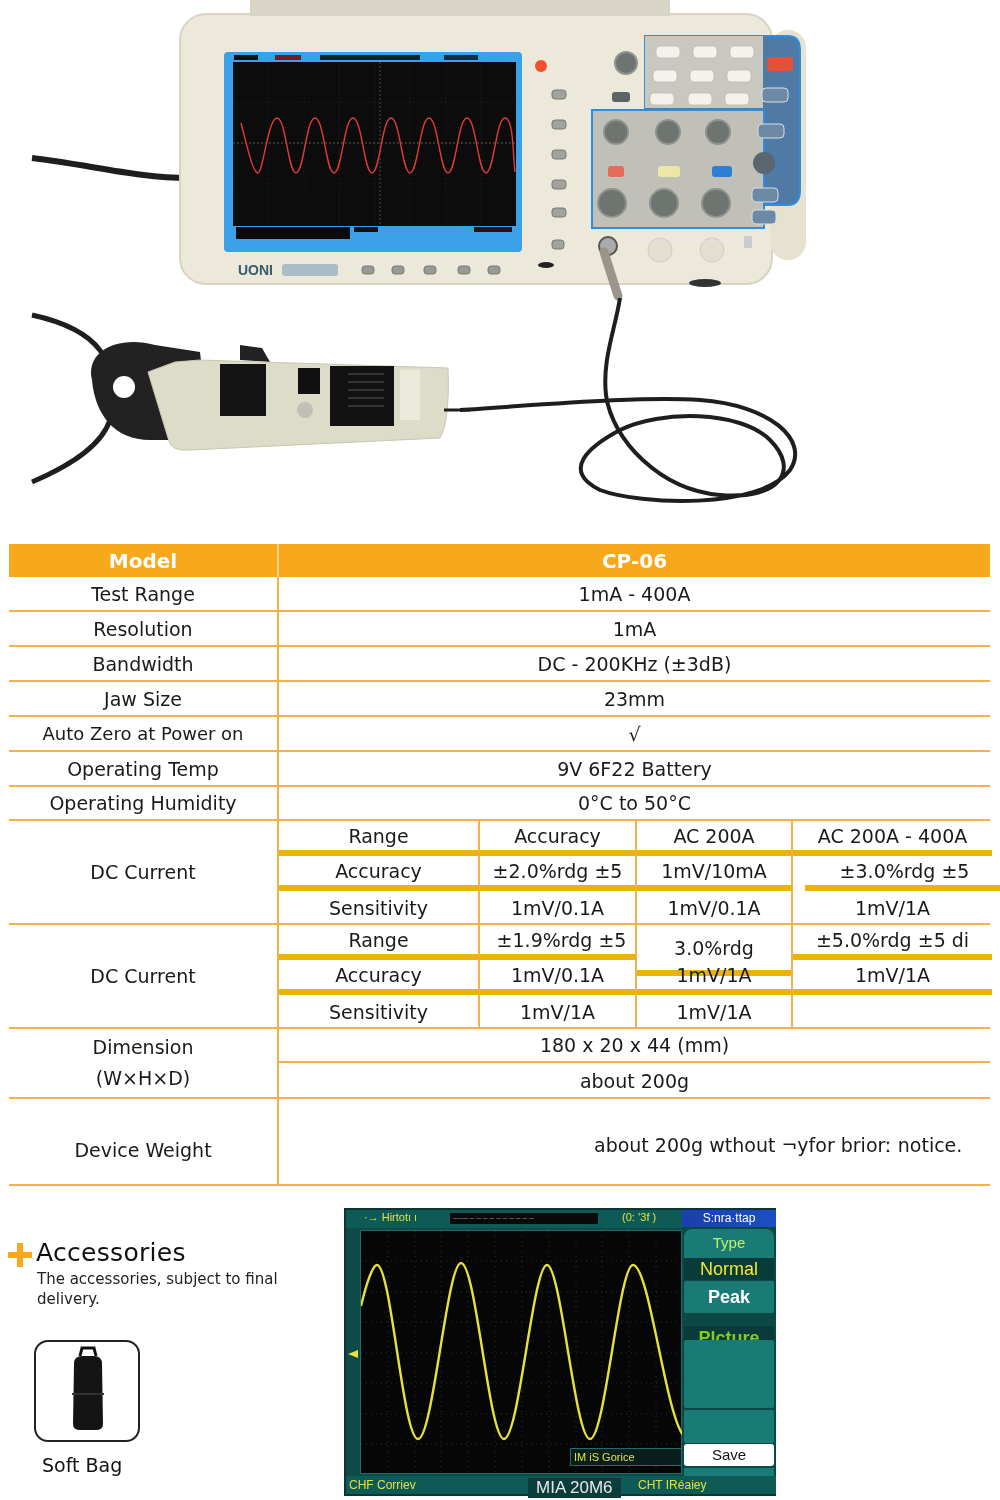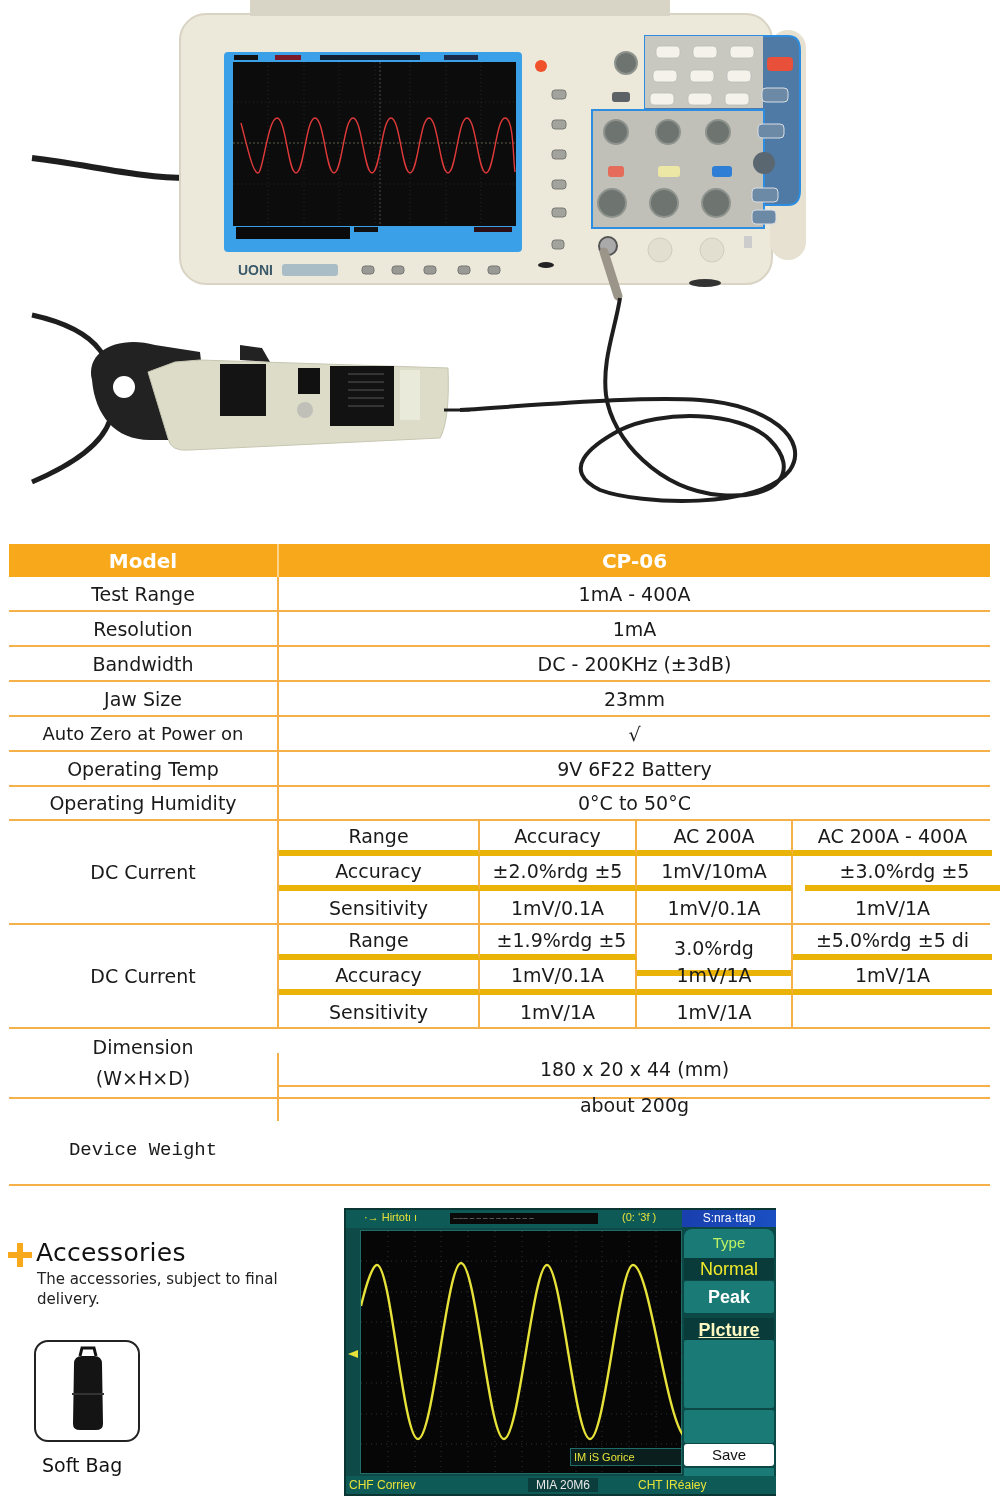--- a/index.html
+++ b/index.html
@@ -23,21 +23,21 @@
   .hdr .lbl, .hdr .val { color: #ffffff; font-weight: bold; font-size: 20px; }
   .hdr .val { border-left: 2px solid #fbd28a; }
 
   .sub { position: absolute; left: 268px; top: 0; right: 0; height: 100%; border-left: 2px solid #f5b04a; }
   .sub .cell { position: absolute; display: flex; align-items: center; justify-content: center;
                font-size: 19px; color: #1a1a1a;
                border-right: 2px solid #f5b04a; border-bottom: 6px solid #eab308; }
   .sub .cell.last { border-right: none; }
   .sub .cell.bottom { border-bottom: none; }
 
-  .dim-rows { position: absolute; left: 268px; top: 0; right: 0; height: 100%; border-left: 2px solid #f5b04a; margin-top: 24px; }
+  .dim-rows { position: absolute; left: 268px; top: 0; right: 0; height: 100%; border-left: 2px solid #f5b04a; }
   .dim-rows .dv { position: absolute; left: 0; right: 0; display: flex; align-items: center; justify-content: center; font-size: 19px; }
   .dim-rows .dv.top { top: 0; height: 34px; border-bottom: 2px solid #f5b04a; }
   .dim-rows .dv.bot { top: 36px; height: 32px; }
 
   .weight-val { position: absolute; left: 268px; top: 0; right: 0; height: 100%; border-left: 2px solid #f5b04a; }
   .weight-val span { position: absolute; left: 315px; top: 35px; font-size: 19px; white-space: nowrap; }
 
   
   .acc { position: absolute; left: 8px; top: 1238px; width: 320px; }
   .acc-title { display: flex; align-items: flex-end; }
@@ -56,29 +56,29 @@
   .scope .topbar .t2 { position: absolute; left: 104px; top: 3px; width: 148px; height: 11px; background: #0a0a0a; color: #c9c9c9; font-size: 5px; line-height: 11px; overflow: hidden; white-space: nowrap; padding-left: 3px; }
   .scope .topbar .t3 { position: absolute; left: 276px; top: 1px; font-size: 11px; color: #e6e23a; font-family: "Liberation Sans", sans-serif; }
   .scope .grid { position: absolute; left: 14px; top: 20px; width: 322px; height: 244px; background: #060606; border: 1px solid #1f6d69; }
   .scope .grid svg { position: absolute; left: 0; top: 0; }
   .scope .menu { position: absolute; left: 336px; top: 0; width: 94px; height: 284px; background: #0b4846; }
   .menu .m-title { position: absolute; left: 0; top: 0; width: 94px; height: 17px; background: linear-gradient(90deg,#1a3fae,#1a4fc2); color: #fff; font-size: 12px; text-align: center; line-height: 17px; font-family: "Liberation Sans", sans-serif; }
   .menu .m-item { position: absolute; left: 2px; width: 90px; text-align: center; font-family: "Liberation Sans", sans-serif; }
   .menu .m-type { top: 19px; height: 40px; background: #1a7a75; color: #bef264; font-size: 15px; line-height: 28px; border-radius: 8px; }
   .menu .m-normal { top: 48px; height: 22px; background: #083b39; color: #f2ea2a; font-size: 18px; line-height: 22px; }
   .menu .m-peak { top: 71px; height: 32px; background: #1a7a75; color: #fff; font-size: 18px; font-weight: bold; line-height: 32px; border-radius: 2px; }
-  .menu .m-picture { top: 108px; height: 24px; background: #083b39; color: #fef9c3; font-size: 18px; font-weight: bold; line-height: 24px; text-decoration: underline; }
+  .menu .m-picture { top: 116px; height: 24px; background: #083b39; color: #84cc16; font-size: 18px; font-weight: bold; line-height: 24px; text-decoration: underline; }
   .menu .m-blank1 { top: 130px; height: 68px; background: #1a7a75; border-radius: 2px; }
   .menu .m-blank2 { top: 200px; height: 33px; background: #1a7a75; border-radius: 2px; }
   .menu .m-save { top: 234px; height: 22px; background: #ffffff; color: #111; font-size: 15px; line-height: 22px; border-radius: 3px; }
   .menu .m-blank3 { top: 258px; height: 10px; background: #1a7a75; }
   .scope .msg { position: absolute; left: 224px; top: 238px; width: 112px; height: 18px; background: #0a1e1d; border: 1px solid #1f6d69; color: #e6e23a; font-size: 11px; line-height: 16px; padding-left: 3px; font-family: "Liberation Sans", sans-serif; }
   .scope .botbar { position: absolute; left: 0; top: 266px; width: 430px; height: 18px; background: #0e5a57; font-family: "Liberation Sans", sans-serif; font-size: 12px; }
   .botbar .b1 { position: absolute; left: 3px; top: 2px; color: #e6e23a; }
-  .botbar .b2 { position: absolute; left: 182px; top: 2px; color: #e8e8e8; font-size: 12px; background: #0a3d3b; padding: 0 8px; }
+  .botbar .b2 { position: absolute; left: 182px; top: 2px; color: #e8e8e8; font-size: 17px; background: #0a3d3b; padding: 0 8px; }
   .botbar .b3 { position: absolute; left: 292px; top: 2px; color: #e6e23a; }
   .scope .trig { position: absolute; left: 2px; top: 140px; width: 0; height: 0; border-top: 4px solid transparent; border-bottom: 4px solid transparent; border-right: 10px solid #e6e23a; }
 </style>
 </head>
 <body>
 
 <div class="photo">
   <svg width="1000" height="520" viewBox="0 0 1000 520">
 
     <path d="M32 158 C 90 165, 140 178, 188 178" stroke="#1e1e1e" stroke-width="6" fill="none"></path>
@@ -289,21 +289,24 @@
       <span>Dimension</span>
       <span>(W×H×D)</span>
     </div>
     <div class="dim-rows">
       <div class="dv top">180 x 20 x 44 (mm)</div>
       <div class="dv bot">about 200g</div>
     </div>
   </div>
 
   <div class="row" style="top:555px;height:87px;">
-    <div class="lbl" style="padding-top:16px;font-family:Liberation Mono, monospace;">Device Weight</div>
+    <div class="lbl" style="padding-top:16px;">Device Weight</div>
+    <div class="weight-val">
+      <span>about 200g  wthout ¬y​for briorː notice.</span>
+    </div>
   </div>
 </div>
 
 <div class="acc">
   <div class="acc-title">
     <span class="plus"></span>
     <h2>Accessories</h2>
   </div>
   <div class="acc-note">The accessories, subject to final delivery.</div>
   <div class="bag-box">

